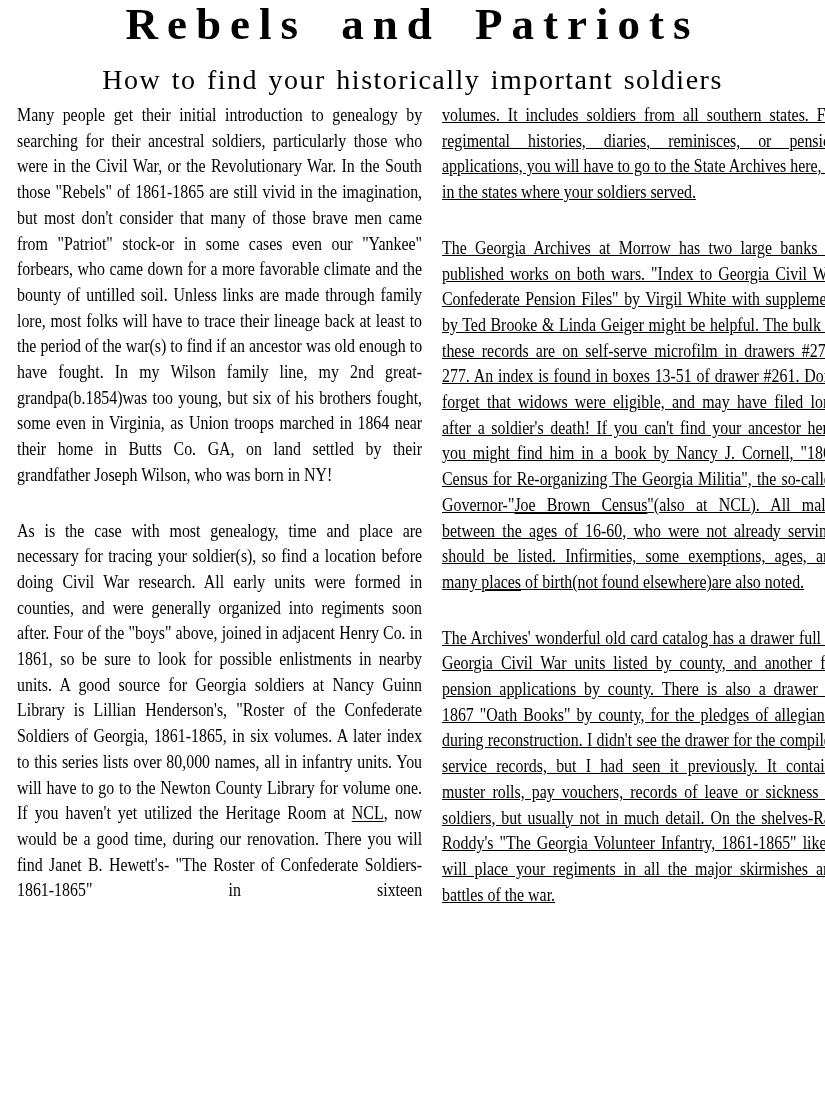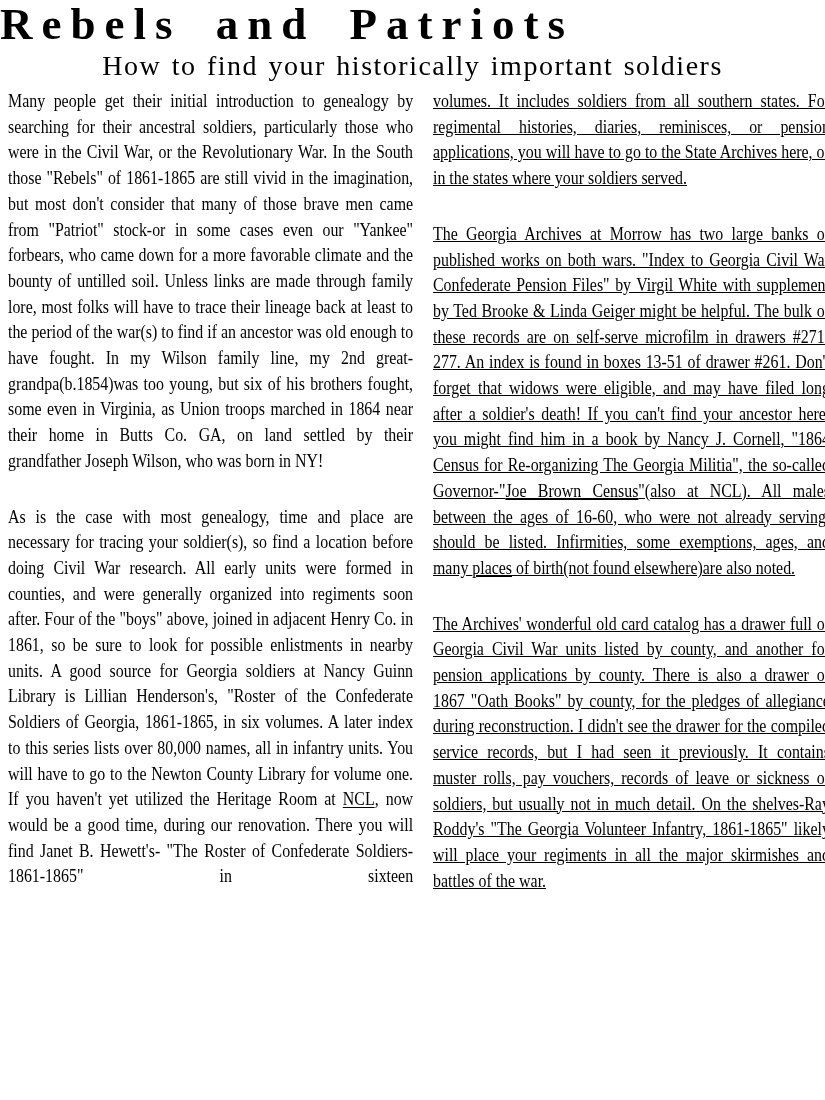--- a/index.html
+++ b/index.html
@@ -42,42 +42,43 @@
     transform-origin: center top;
     white-space: nowrap;
   }
   .masthead-divider {
     width: 686px; height: 4px;
     background: #000;
     margin: 3px auto 8px;
     border: none;
   }
   .headline {
+    text-align: center;
     font-family: "Liberation Serif", serif;
     font-size: 45px;
     font-weight: bold;
     line-height: 48px;
     letter-spacing: 9px;
     word-spacing: 14px;
     white-space: nowrap;
   }
   .subheadline {
     text-align: center;
     font-family: "Liberation Serif", serif;
     font-size: 28px;
     font-weight: normal;
     line-height: 31px;
     letter-spacing: 1.5px;
     word-spacing: 2px;
-    margin-top: 2px;
+    margin-top: 16px;
     white-space: nowrap;
   }
   .columns {
     display: flex;
-    padding: 0 8px;
+    padding: 0 17px;
     margin-top: 7px;
     justify-content: space-between;
   }
   .col { flex: none; }
   .col-left  { width: 406px; }
   .col-gap   { width: 19px; flex: none; }
   .col-right { width: 398px; text-decoration: underline; }
   .col-inner {
     transform: scaleX(0.82);
     transform-origin: top left;

